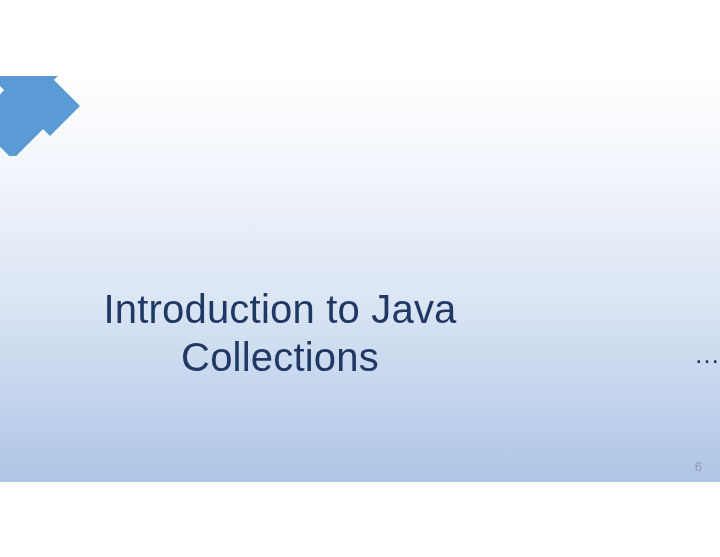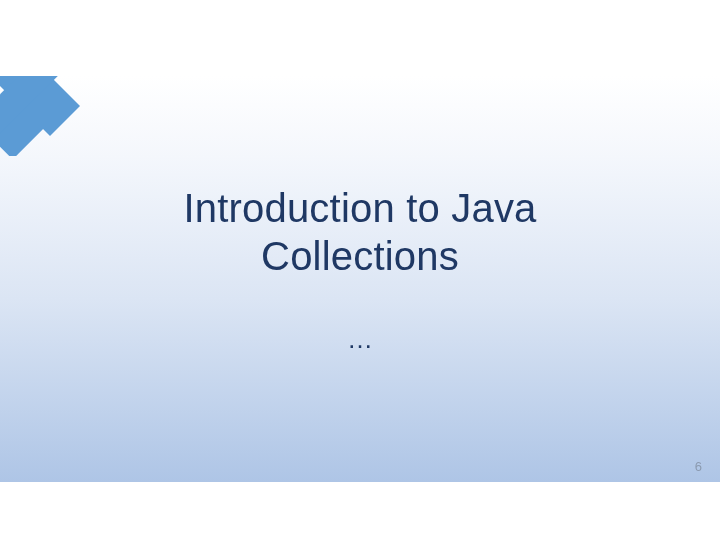--- a/index.html
+++ b/index.html
@@ -34,23 +34,22 @@
     .corner-ribbon svg {
       display: block;
     }
     .content {
       position: absolute;
       top: 0;
       left: 0;
       right: 0;
       bottom: 0;
       display: flex;
-      flex-direction: column;
       align-items: center;
-      justify-content: flex-start;
+      justify-content: space-between;
       padding-top: 108px;
     }
     .title {
       font-size: 40px;
       font-weight: 300;
       color: #1f3864;
       text-align: center;
       line-height: 1.2;
       max-width: 560px;
       letter-spacing: 0.2px;

